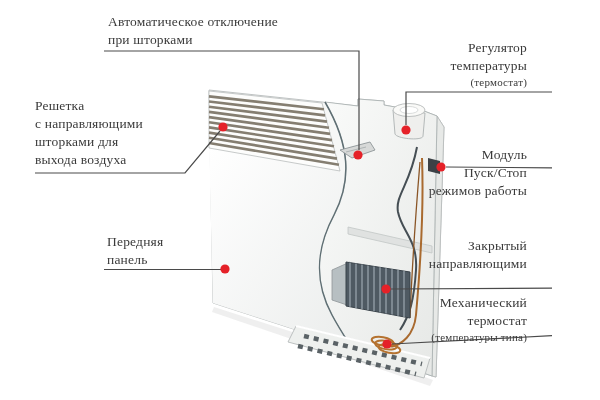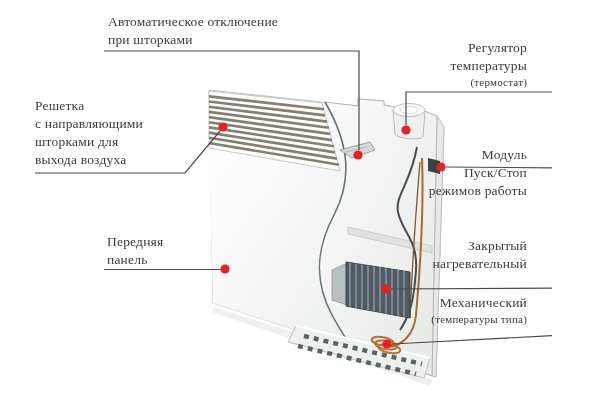--- a/index.html
+++ b/index.html
@@ -157,22 +157,23 @@
   </div>
 
   <div class="lbl right" style="right:25px;top:116px;margin-top:30px;">
     <div>Модуль</div>
     <div>Пуск/Стоп</div>
     <div>режимов работы</div>
   </div>
 
   <div class="lbl right" style="right:25px;top:237px;">
     <div>Закрытый</div>
-    <div>нагревательный</div>
+    <div>направляющими</div>
   </div>
 
   <div class="lbl right" style="right:25px;top:294px;font-family:Liberation Serif, serif;">
     <div>Механический</div>
+    <div>термостат</div>
     <div class="note">(температуры типа)</div>
   </div>
 
 
 </div>
 
 </body></html>

